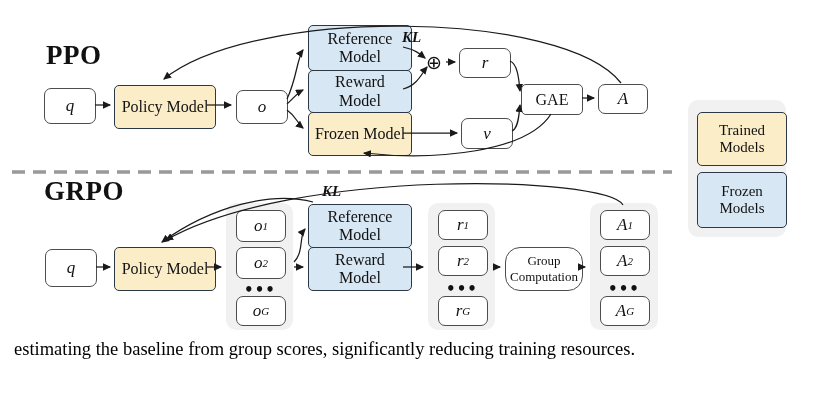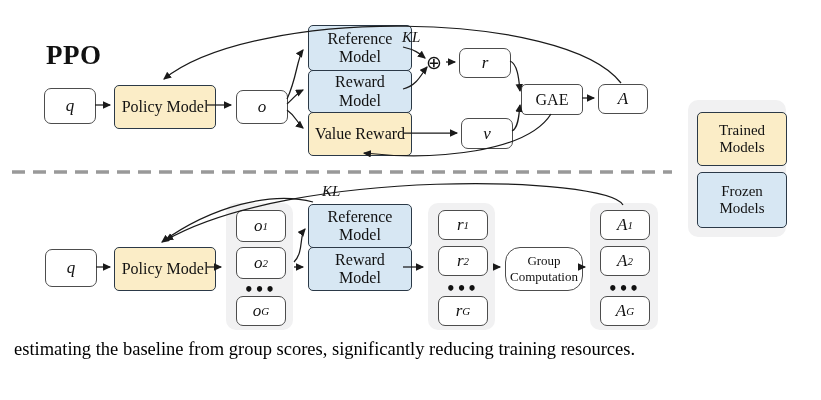--- a/index.html
+++ b/index.html
@@ -9,50 +9,51 @@
   .box{position:absolute;z-index:2;display:flex;align-items:center;justify-content:center;
        background:#fff;border:1.2px solid #4d4d4d;border-radius:7px;
        font-size:17px;font-style:italic;text-align:center;}
   .box sub{font-size:11px;font-style:italic;line-height:0;}
   .model{border:1.7px solid #2b3947;border-radius:5px;font-style:normal;font-size:16px;
          line-height:1.15;padding:1px 4px;}
   .yellow{background:#fbedc7;}
   .blue{background:#d7e7f3;}
   .plain{font-style:normal;}
   .seclabel{position:absolute;z-index:2;font-weight:bold;font-size:27px;letter-spacing:.5px;}
-  .kl{position:absolute;z-index:3;font-style:italic;font-weight:400;font-size:15px;}
+  .kl{position:absolute;z-index:3;font-style:italic;font-weight:700;font-size:15px;}
   .oplus{position:absolute;z-index:3;font-family:"DejaVu Sans",sans-serif;font-size:19px;line-height:1;}
   .dots{position:absolute;z-index:2;font-family:"DejaVu Sans",sans-serif;font-weight:bold;
         font-size:15px;letter-spacing:1px;text-align:center;}
   .caption{position:absolute;left:14px;z-index:2;font-size:18.5px;line-height:23px;color:#000;}
   svg.wires{position:absolute;left:0;top:0;z-index:4;pointer-events:none;}
 </style>
 </head>
 <body>
 
 <div id="fig">
 
   <div class="seclabel" style="left:46px;top:40px;">PPO</div>
 
   <div class="box" style="left:44px;top:88px;width:50px;height:34px;">q</div>
   <div class="box model yellow" style="left:114px;top:85px;width:92px;height:40px;">Policy Model</div>
   <div class="box" style="left:236px;top:90px;width:50px;height:32px;">o</div>
 
   <div class="box model blue" style="left:308px;top:25px;width:94px;height:42px;">Reference Model</div>
   <div class="box model blue" style="left:308px;top:70px;width:94px;height:39px;">Reward Model</div>
-  <div class="box model yellow" style="left:308px;top:112px;width:94px;height:40px;">Value Reward</div>
+  <div class="box model yellow" style="left:308px;top:112px;width:94px;height:40px;">Frozen Model</div>
 
   <div class="kl" style="left:402px;top:29px;">KL</div>
   <div class="oplus" style="left:426px;top:53px;">⊕</div>
 
   <div class="box" style="left:459px;top:48px;width:50px;height:28px;">r</div>
   <div class="box" style="left:461px;top:118px;width:50px;height:29px;">v</div>
   <div class="box plain" style="left:521px;top:84px;width:60px;height:29px;border-radius:5px;font-size:16px;">GAE</div>
   <div class="box" style="left:598px;top:84px;width:48px;height:28px;">A</div>
 
+  <div class="seclabel" style="left:44px;top:176px;">GRPO</div>
 
   <div class="box" style="left:45px;top:249px;width:50px;height:36px;">q</div>
   <div class="box model yellow" style="left:114px;top:247px;width:92px;height:40px;">Policy Model</div>
 
   <div class="panel" style="left:226px;top:203px;width:67px;height:127px;"></div>
   <div class="box" style="left:236px;top:210px;width:48px;height:30px;">
       <span>o</span>
       <sub>1</sub>
     </div>
   <div class="box" style="left:236px;top:247px;width:48px;height:30px;">

